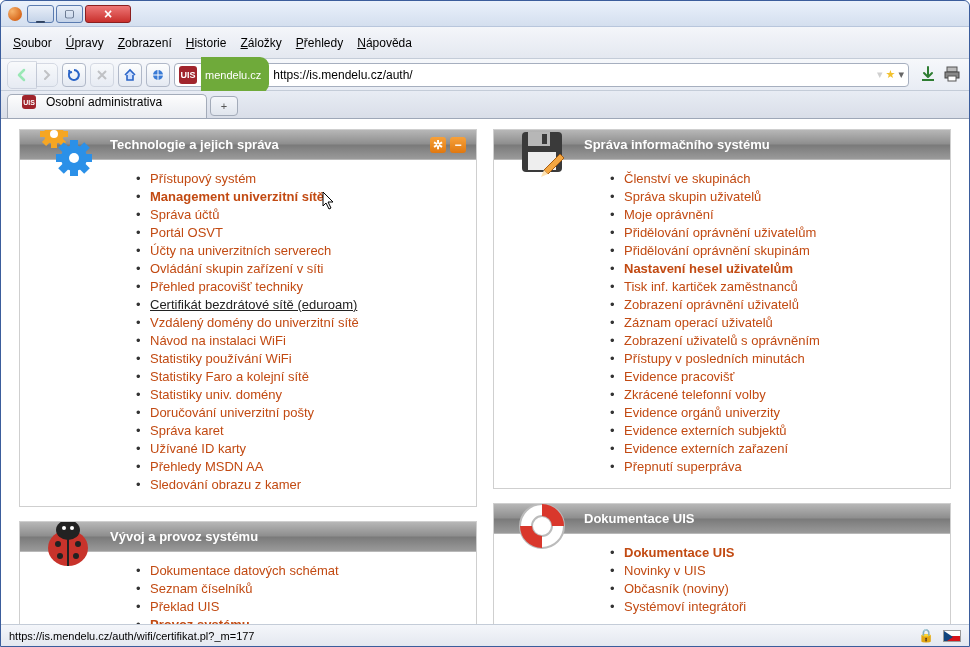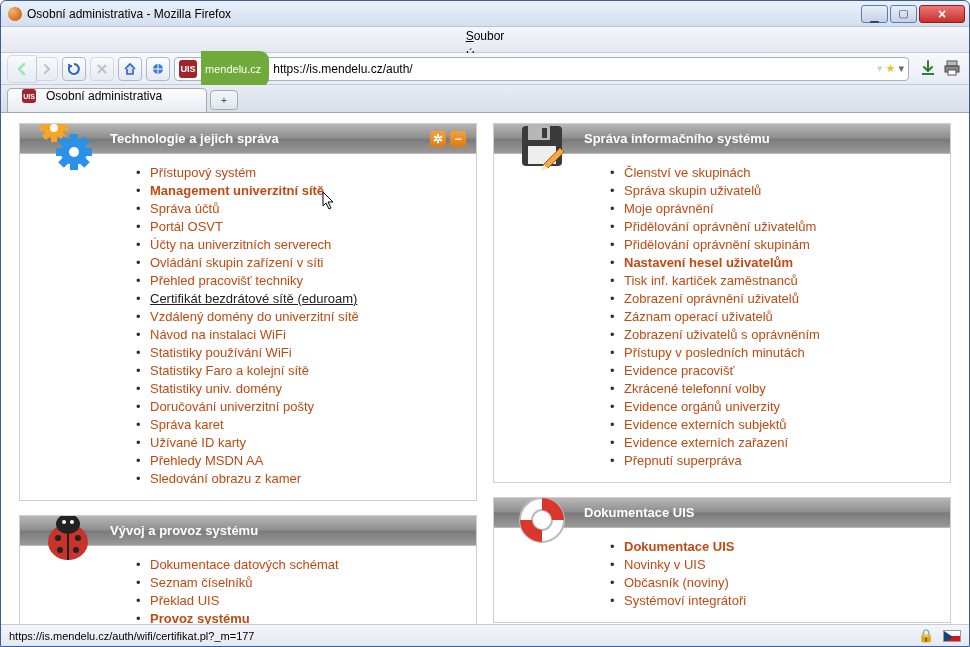--- a/index.html
+++ b/index.html
@@ -53,28 +53,27 @@
   width: 46px;
   background: linear-gradient(#e77, #c9302c);
   border-color: #8b1f1f;
   color:#fff;
 }
 .win-btn.close span { font-size: 14px; font-weight:bold; }
 .win-btn.min span { position:relative; top:3px; }
 
 
 .menubar {
-  height: 26px;
+  height: 32px;
   display:flex;
   align-items:center;
   padding: 0 6px;
   gap: 2px;
   background: linear-gradient(#f4f6fa,#e4e8f0);
   border-bottom: 1px solid #c4ccd8;
-  flex-direction: column;
 }
 .menu-item {
   padding: 2px 6px;
   font-size: 12px;
   color: #000;
 }
 .menu-item:first-letter { text-decoration: underline; }
 
 
 .navbar {
@@ -261,21 +260,20 @@
 </style>
 </head>
 <body>
 
 <div class="window">
 
   <div class="titlebar">
     <span class="titlebar-icon">
         <span class="ff-ball"></span>
       </span>
-    <span class="titlebar-text">Osobní administrativa - Mozilla Firefox</span>
     <div class="win-buttons">
       <div class="win-btn min">
           <span>▁</span>
         </div>
       <div class="win-btn max">
           <span>▢</span>
         </div>
       <div class="win-btn close">
           <span>×</span>
         </div>

